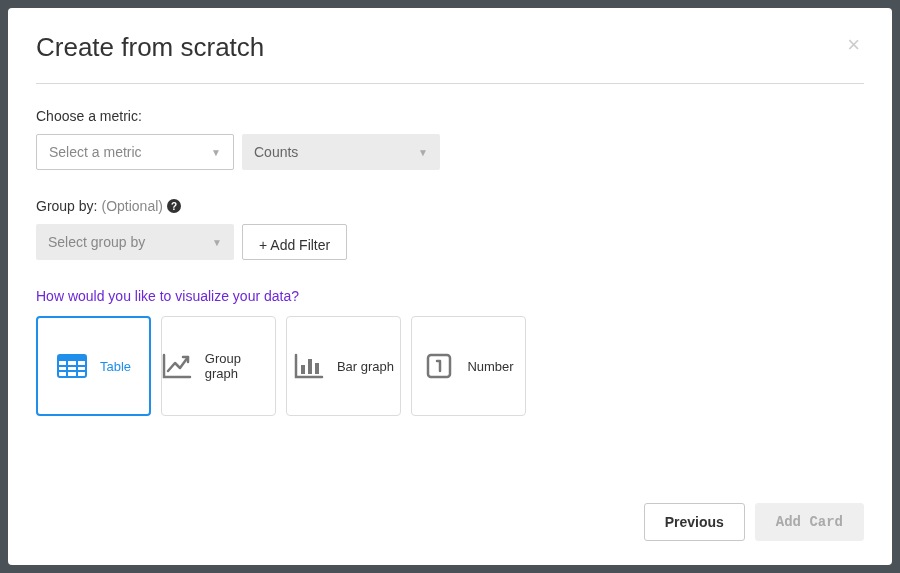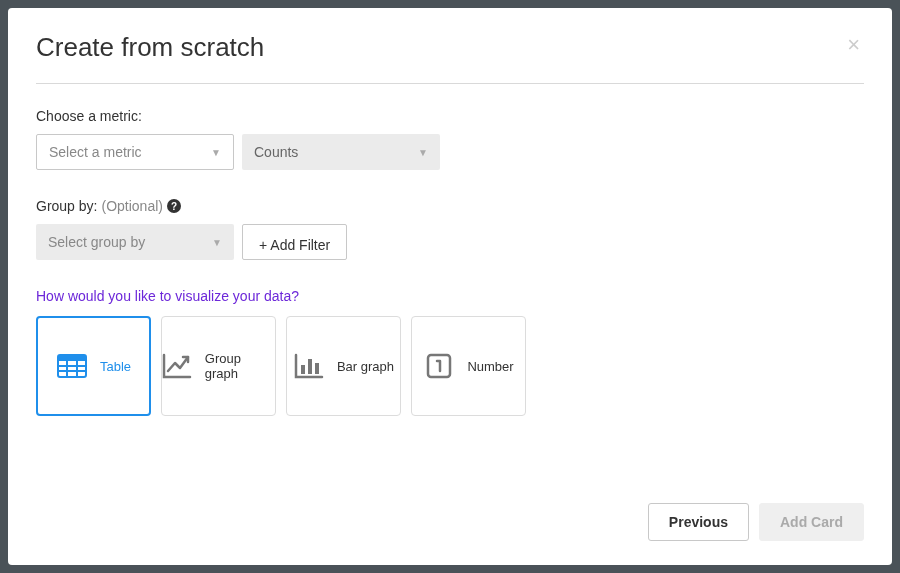--- a/index.html
+++ b/index.html
@@ -173,20 +173,21 @@
     .btn-secondary {
       background: #fff;
       border: 1px solid #c8c8c8;
       color: #333;
     }
     .btn-disabled {
       background: #efefef;
       border: 1px solid #efefef;
       color: #aaa;
       cursor: default;
+      font-family: Liberation Mono, monospace;
     }
   </style>
 </head>
 <body>
 
 <div class="modal">
 
   <div class="modal-header">
     <h1 class="modal-title">Create from scratch</h1>
     <div class="close-x">×</div>

